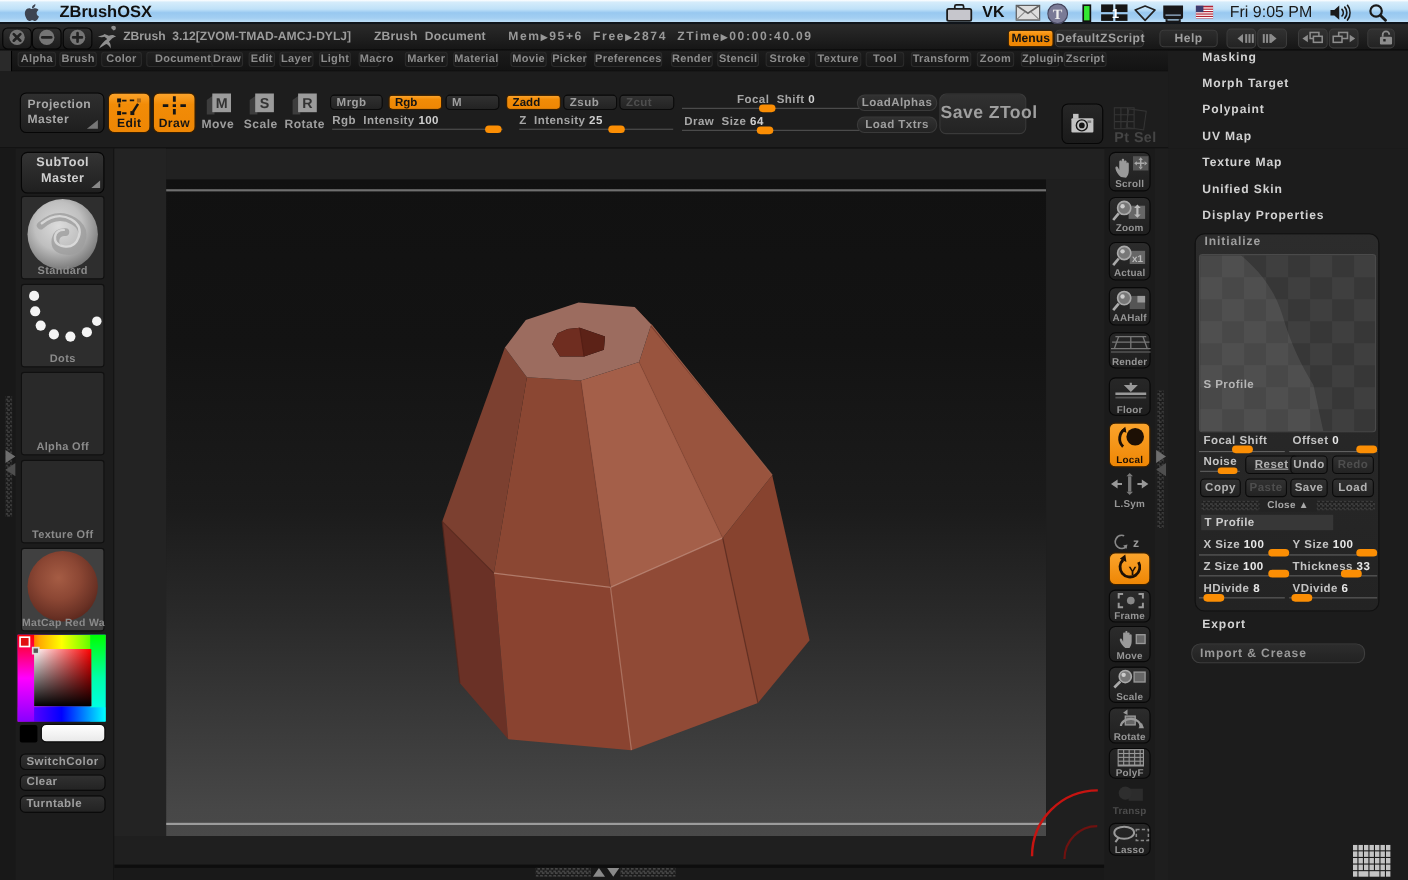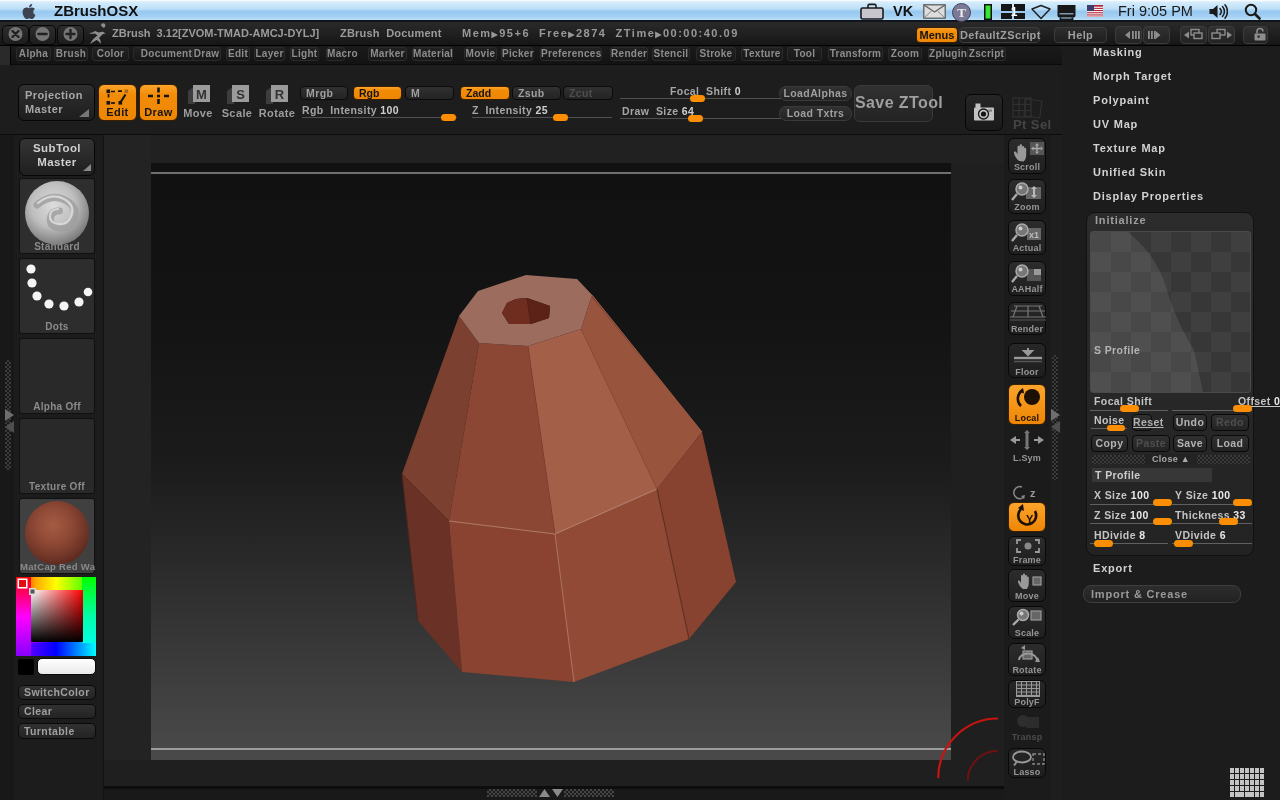--- a/index.html
+++ b/index.html
@@ -618,27 +618,27 @@
 <div class="t" style="left:1095px;top:214px;font-size:11px;color:#9f9f9f;letter-spacing:.8px;">Initialize</div>
 <div class="ab" style="left:1090px;top:231px;width:161px;height:162px;background:repeating-conic-gradient(#3f3f3f 0% 25%,#373737 0% 50%) 0 0/40px 40px;border:1px solid #4a4a4a;border-radius:3px;box-sizing:border-box;overflow:hidden;">
   <svg width="159" height="160" viewBox="0 0 159 160" style="position:absolute;left:0;top:0;">
       <path d="M0,0 L37,0 C55,15 68,32 75,55 C83,82 92,100 103,118 L112,160 L0,160 Z" fill="rgba(190,190,190,0.13)"></path>
     </svg>
 </div>
 <div class="t" style="left:1094px;top:344px;font-size:10.5px;color:#b5b5b5;">S&nbsp;Profile</div>
 <div class="t" style="left:1094px;top:395px;color:#c4c4c4;">Focal&nbsp;Shift</div>
 <div class="tr" style="left:1090px;top:410px;width:78px;background:#606060;"></div>
 <div class="sh" style="left:1120px;top:405px;width:19px;"></div>
-<div class="t" style="left:1238px;top:395px;color:#c4c4c4;text-decoration:underline;">Offset&nbsp;<span style="color:#e8e8e8">0</span></div>
+<div class="t" style="left:1175px;top:395px;color:#c4c4c4;">Offset&nbsp;<span style="color:#e8e8e8">0</span></div>
 <div class="tr" style="left:1172px;top:410px;width:80px;background:#606060;"></div>
 <div class="sh" style="left:1233px;top:405px;width:19px;"></div>
 <div class="t" style="left:1094px;top:414px;color:#c4c4c4;">Noise</div>
 <div class="tr" style="left:1091px;top:428px;width:36px;background:#606060;"></div>
 <div class="sh" style="left:1107px;top:425px;width:18px;height:6px;"></div>
-<div class="b" style="left:1132px;top:414px;width:20px;height:17px;line-height:15px;color:#b2b2b2;text-decoration:underline;">Reset</div>
+<div class="b" style="left:1132px;top:414px;width:48px;height:17px;line-height:15px;color:#b2b2b2;text-decoration:underline;">Reset</div>
 <div class="b" style="left:1173px;top:414px;width:34px;height:17px;line-height:15px;color:#b2b2b2;">Undo</div>
 <div class="b" style="left:1211px;top:414px;width:38px;height:17px;line-height:15px;color:#4e4e4e;">Redo</div>
 <div class="b" style="left:1091px;top:435px;width:37px;height:17px;line-height:15px;color:#b2b2b2;">Copy</div>
 <div class="b" style="left:1132px;top:435px;width:38px;height:17px;line-height:15px;color:#4e4e4e;">Paste</div>
 <div class="b" style="left:1173px;top:435px;width:34px;height:17px;line-height:15px;color:#b2b2b2;">Save</div>
 <div class="b" style="left:1211px;top:435px;width:38px;height:17px;line-height:15px;color:#b2b2b2;">Load</div>
 <div class="ab" style="left:1092px;top:455px;width:158px;height:9px;background:repeating-conic-gradient(#3c3c3c 0% 25%,#1f1f1f 0% 50%) 0 0/4px 4px;border-radius:2px;"></div>
 <div class="ab" style="left:1145px;top:454px;width:52px;height:11px;background:#232323;color:#a9a9a9;font-weight:bold;font-size:9px;text-align:center;line-height:11px;letter-spacing:.3px;">Close&nbsp;▲</div>
 <div class="ab" style="left:1092px;top:468px;width:120px;height:14px;background:#373737;"></div>
 <div class="t" style="left:1095px;top:469px;font-size:10.5px;color:#cccccc;">T&nbsp;Profile</div>

